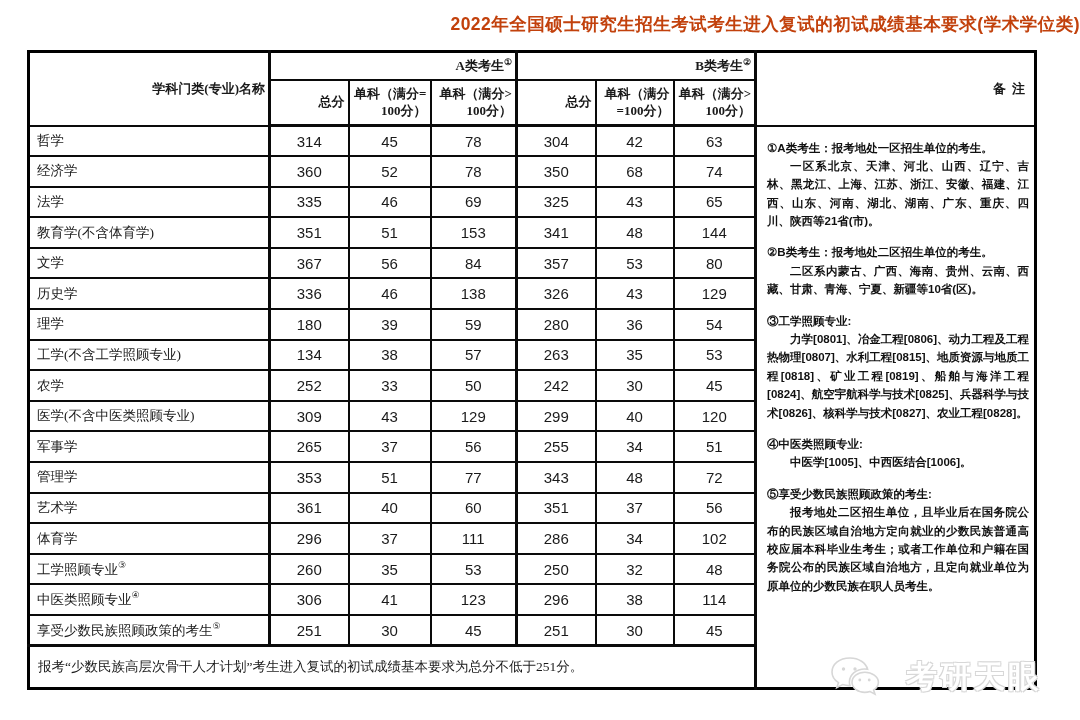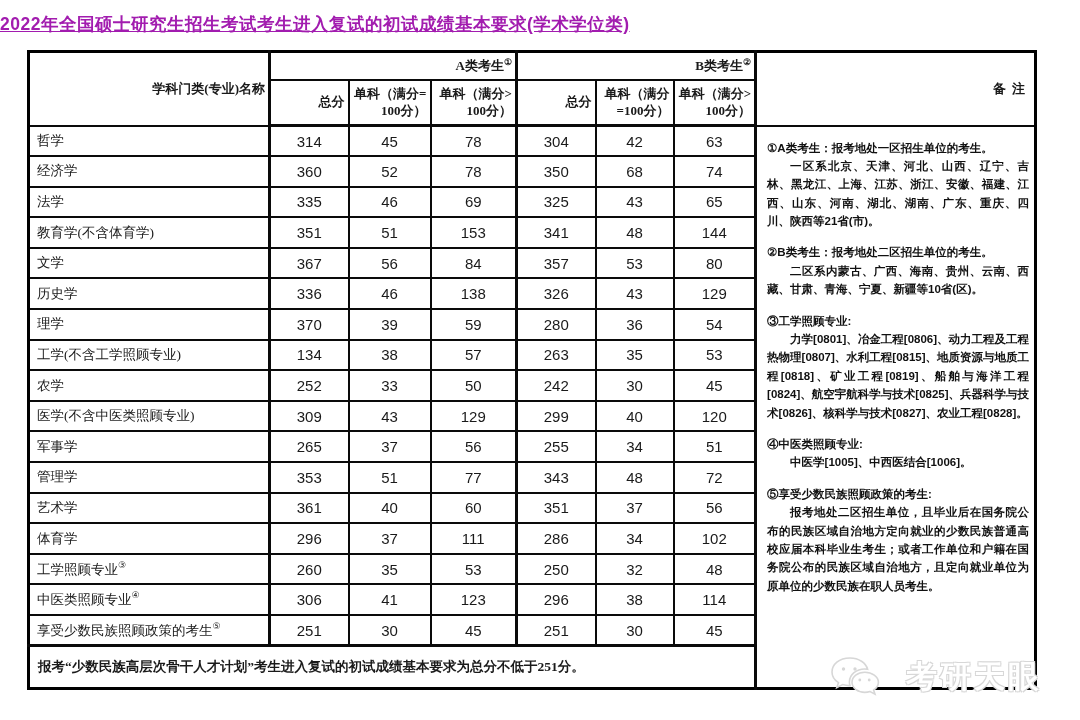--- a/index.html
+++ b/index.html
@@ -11,27 +11,26 @@
     background: #ffffff;
     overflow: hidden;
     font-family: "Liberation Serif", serif;
     color: #1a1a1a;
   }
   .page-title {
     position: absolute;
     top: 12px;
     left: 0;
     width: 100%;
-    text-align: left;
+    text-align: right;
     font-family: "Liberation Sans", sans-serif;
     font-size: 17.5px;
     font-weight: 700;
     letter-spacing: 0.5px;
-    color: #a21caf;
-    text-decoration: underline;
+    color: #c2410c;
   }
   table.score-table {
     position: absolute;
     left: 27px;
     top: 50px;
     width: 1007px;
     height: 639px;
     border-collapse: collapse;
     table-layout: fixed;
     border: 3px solid #000;
@@ -73,21 +72,20 @@
     vertical-align: middle;
   }
   tr.footer-row { height: 43px; }
   tr.footer-row td {
     border-top-width: 3px;
     font-size: 13.5px;
     text-align: left;
     padding-left: 8px;
     vertical-align: middle;
     white-space: nowrap;
-    font-weight: bold;
   }
   td.remarks-cell {
     vertical-align: top;
     text-align: justify;
     padding: 12px 5px 8px 10px;
     font-family: "Liberation Sans", sans-serif;
     font-weight: 700;
     font-size: 11.5px;
     line-height: 1.6;
     color: #111;
@@ -220,21 +218,21 @@
           <td class="name-cell">历史学</td>
           <td class="num-cell bl-thick">336</td>
           <td class="num-cell">46</td>
           <td class="num-cell">138</td>
           <td class="num-cell bl-thick">326</td>
           <td class="num-cell">43</td>
           <td class="num-cell">129</td>
         </tr>
         <tr class="data-row">
           <td class="name-cell">理学</td>
-          <td class="num-cell bl-thick">370</td>
+          <td class="num-cell bl-thick">180</td>
           <td class="num-cell">39</td>
           <td class="num-cell">59</td>
           <td class="num-cell bl-thick">280</td>
           <td class="num-cell">36</td>
           <td class="num-cell">54</td>
         </tr>
         <tr class="data-row">
           <td class="name-cell">工学(不含工学照顾专业)</td>
           <td class="num-cell bl-thick">134</td>
           <td class="num-cell">38</td>

